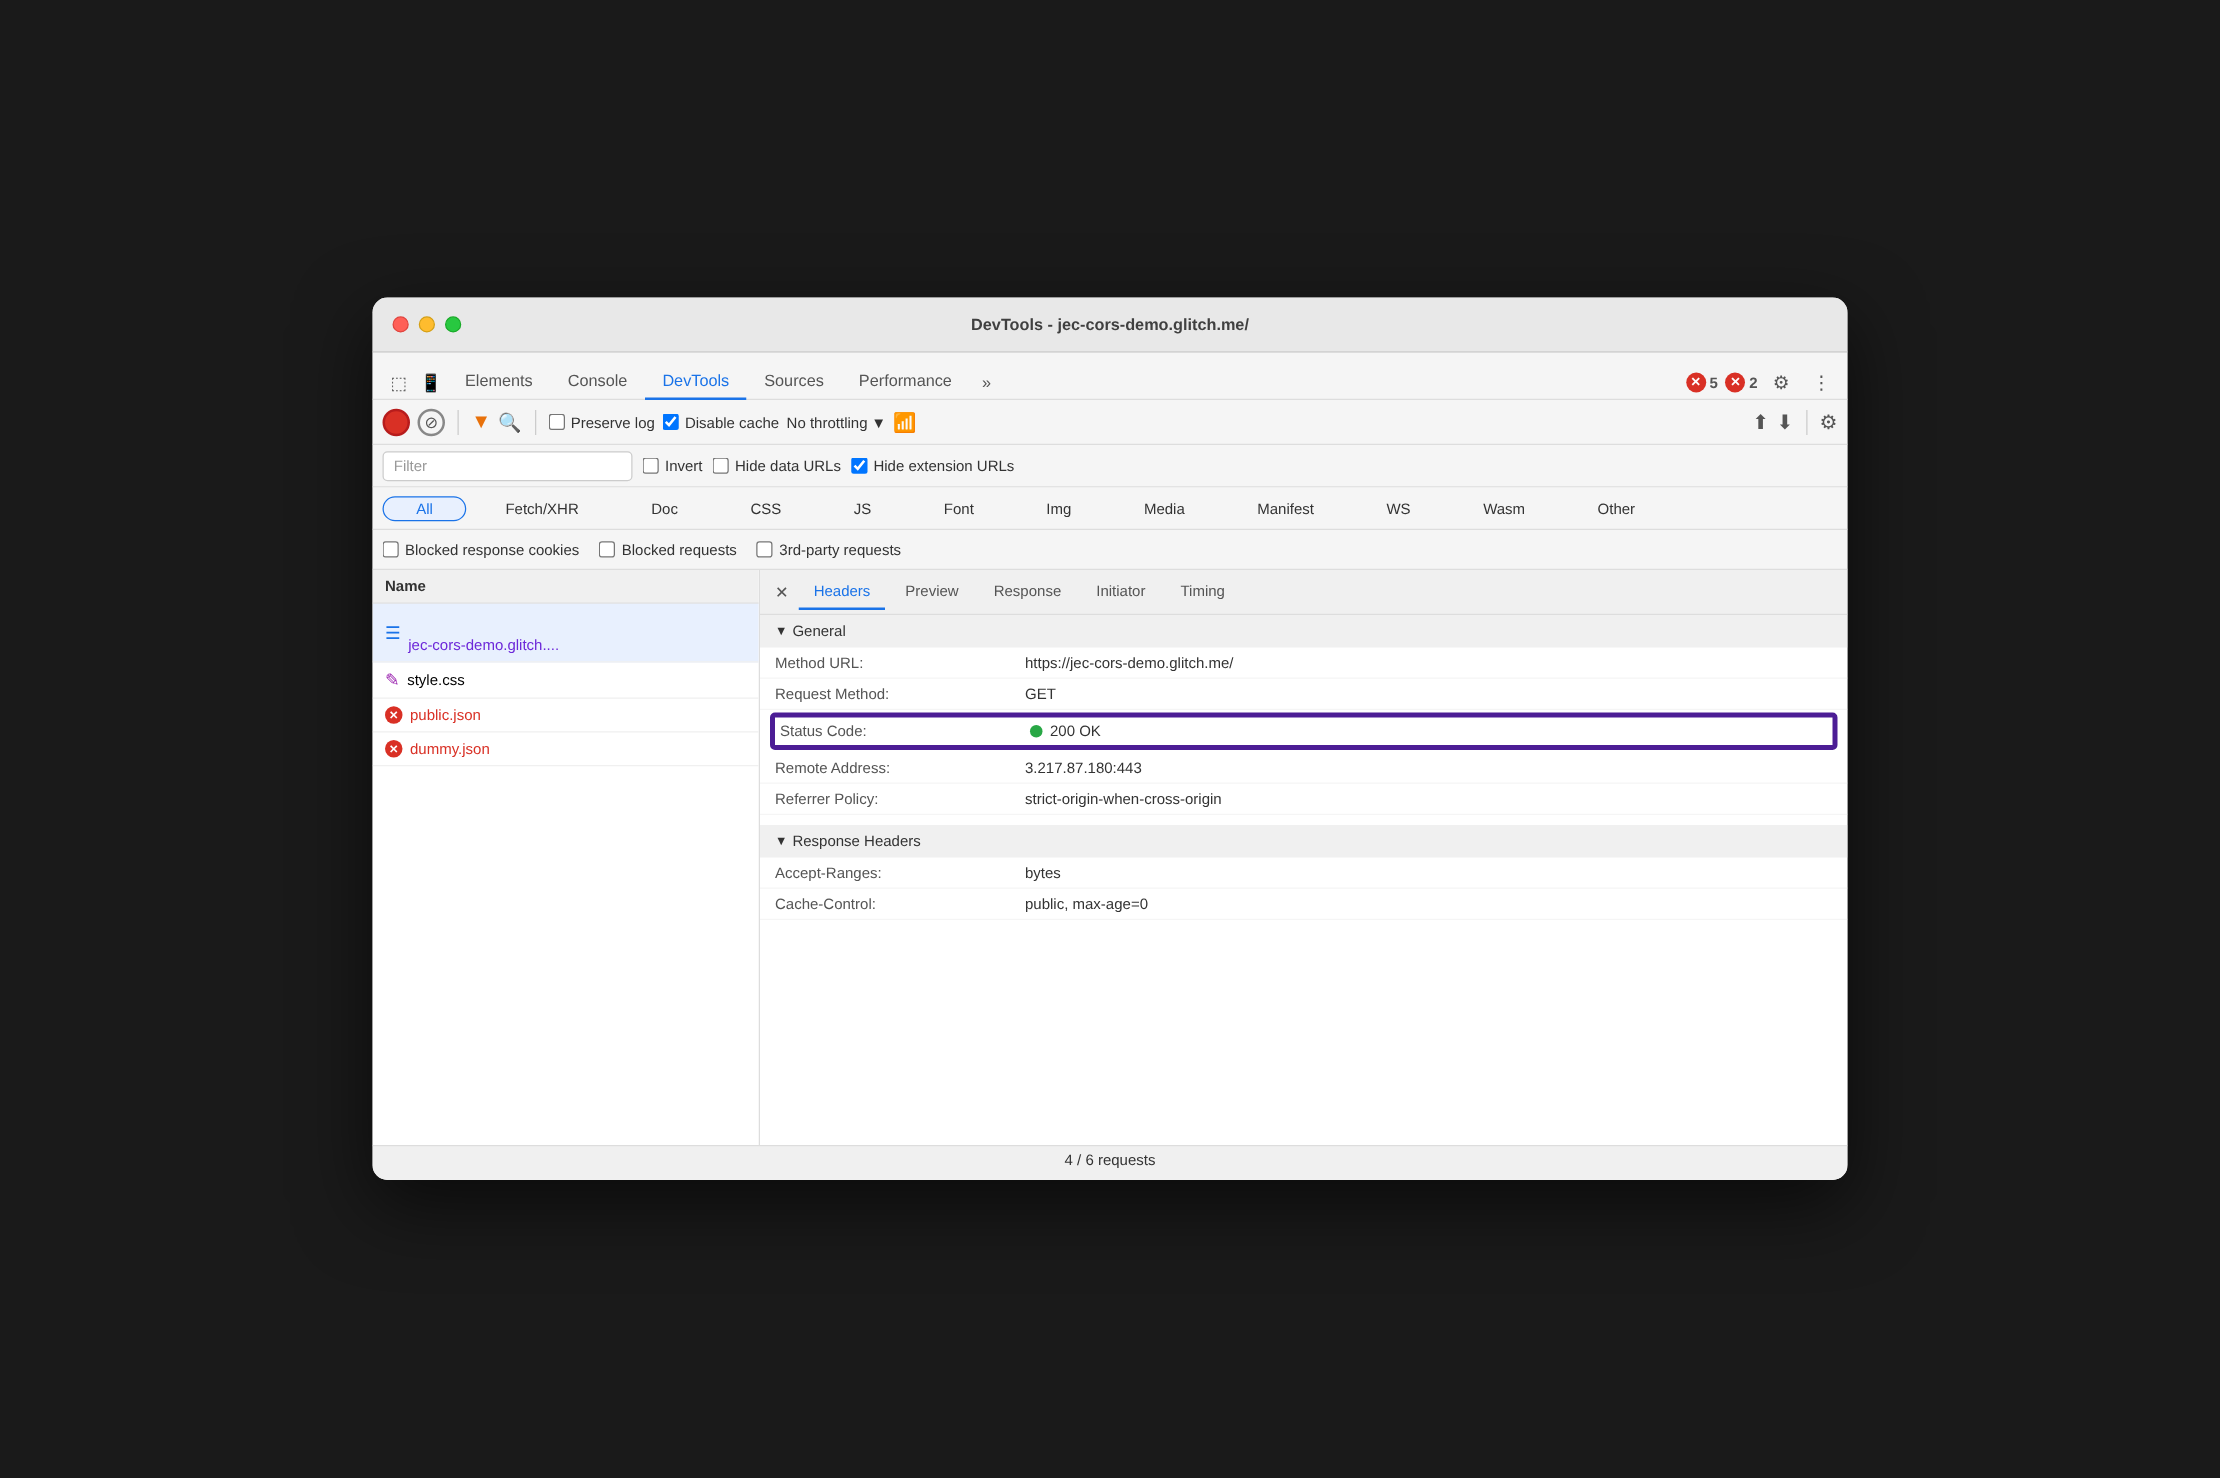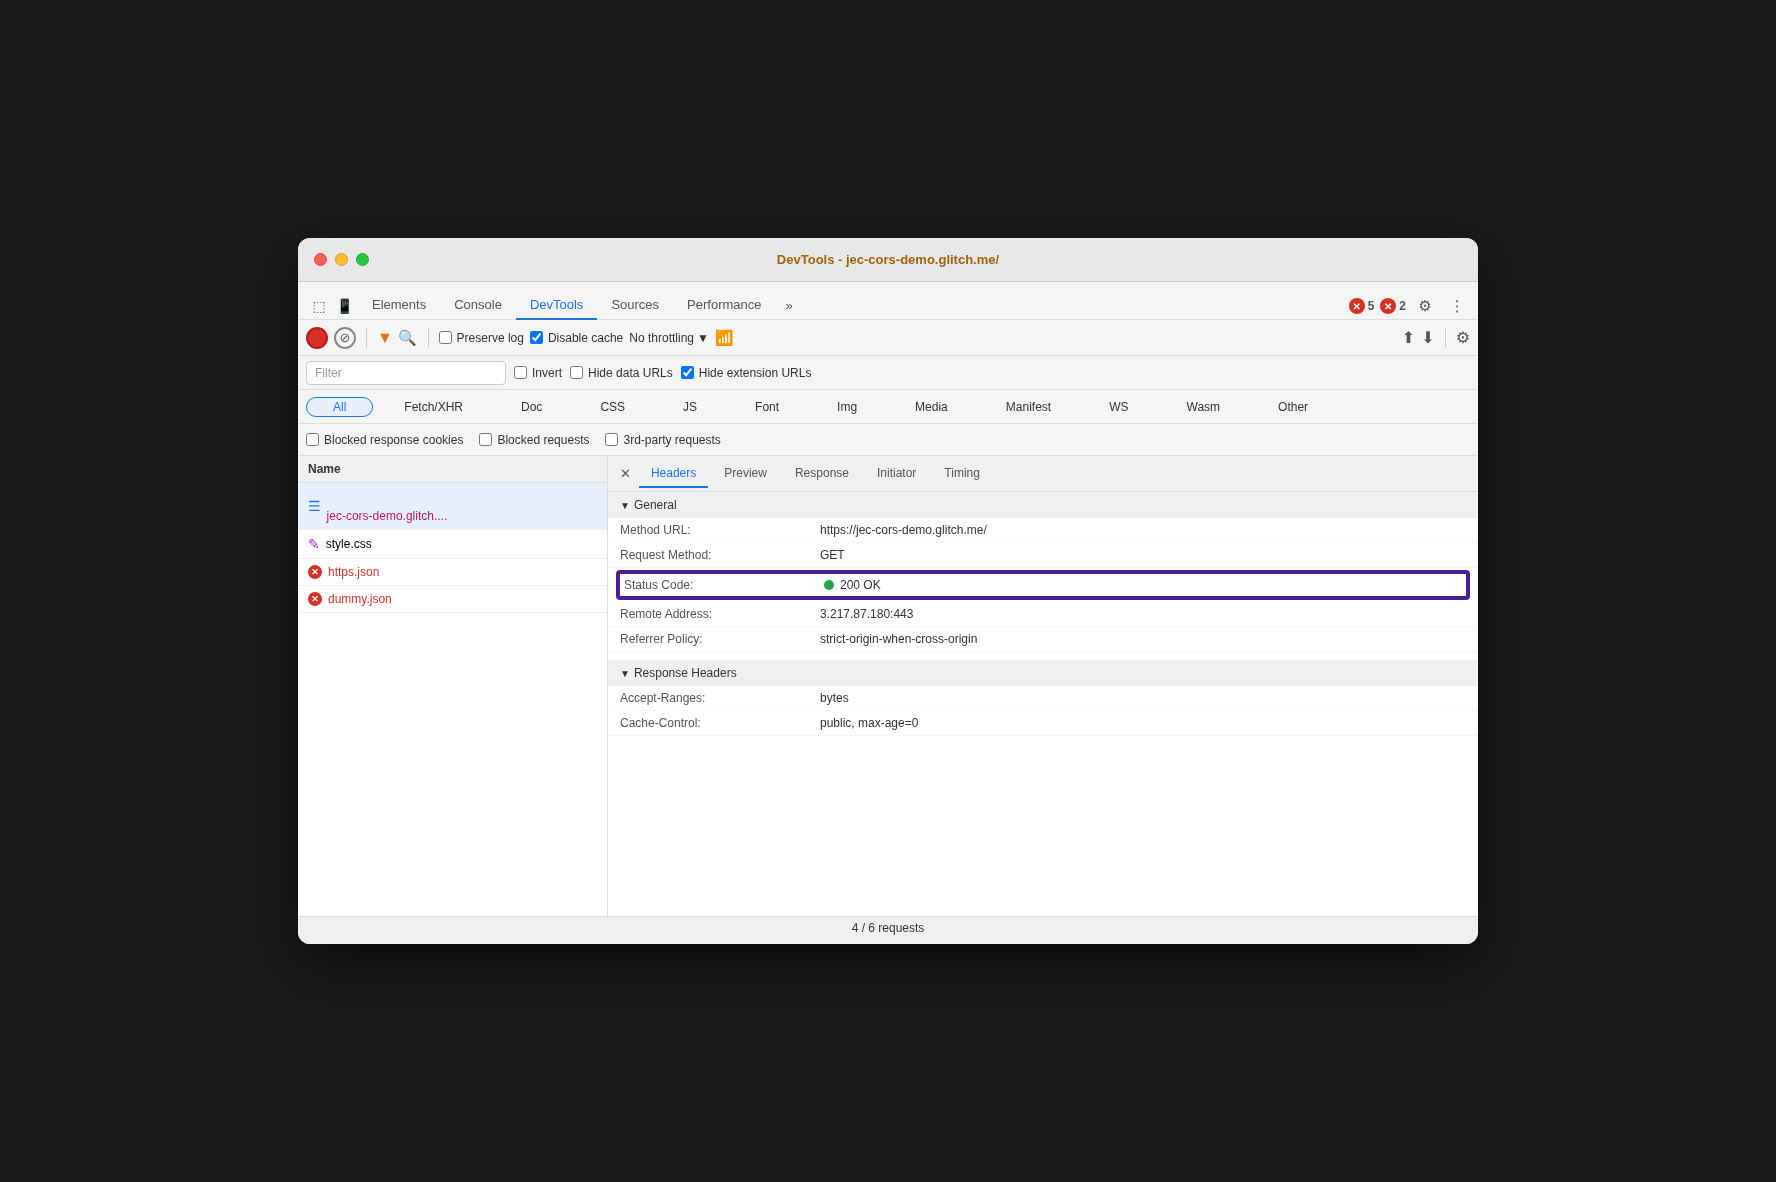--- a/index.html
+++ b/index.html
@@ -39,21 +39,21 @@
     }
     .tl-red { background: #ff5f57; border: 1px solid #e0443e; }
     .tl-yellow { background: #febc2e; border: 1px solid #d4a017; }
     .tl-green { background: #28c840; border: 1px solid #1aab29; }
     .title-bar-text {
       position: absolute;
       left: 50%;
       transform: translateX(-50%);
       font-size: 13px;
       font-weight: 600;
-      color: #a16207;
+      color: #404040;
     }
     .tab-bar {
       background: #f5f5f5;
       border-bottom: 1px solid #ddd;
       display: flex;
       align-items: flex-end;
       padding: 0 8px;
       height: 38px;
     }
     .tab-item {
@@ -257,21 +257,21 @@
       border-bottom: 1px solid #f0f0f0;
     }
     .file-item.selected { background: #e8f0fe; }
     .file-icon-doc { color: #1a73e8; font-size: 14px; }
     .file-icon-css { color: #9c27b0; font-size: 14px; }
     .file-icon-err { 
       width: 14px; height: 14px; border-radius: 50%; background: #d93025;
       display: flex; align-items: center; justify-content: center;
       color: white; font-size: 9px; font-weight: 700; flex-shrink: 0;
     }
-    .file-name-blue { color: #be185d; margin-top: 20px; }
+    .file-name-blue { color: #6d28d9; margin-top: 20px; }
     .file-name-red { color: #d93025; }
     .detail-panel {
       flex: 1;
       background: white;
       overflow-y: auto;
     }
     .detail-tab-bar {
       background: #f0f0f0;
       display: flex;
       align-items: center;
@@ -478,21 +478,21 @@
         <span class="file-name-blue">jec-cors-demo.glitch....</span>
       </div>
 
       <div class="file-item">
         <span class="file-icon-css">✎</span>
         <span>style.css</span>
       </div>
 
       <div class="file-item">
         <span class="file-icon-err">✕</span>
-        <span class="file-name-red">https.json</span>
+        <span class="file-name-red">public.json</span>
       </div>
 
       <div class="file-item">
         <span class="file-icon-err">✕</span>
         <span class="file-name-red">dummy.json</span>
       </div>
     </div>
 
     <div class="detail-panel">
 

